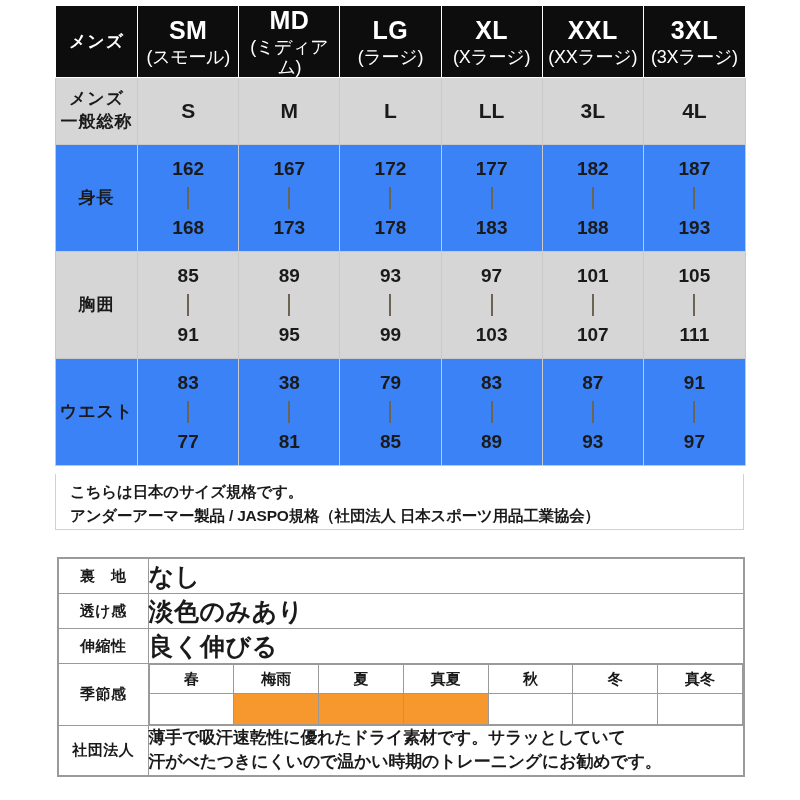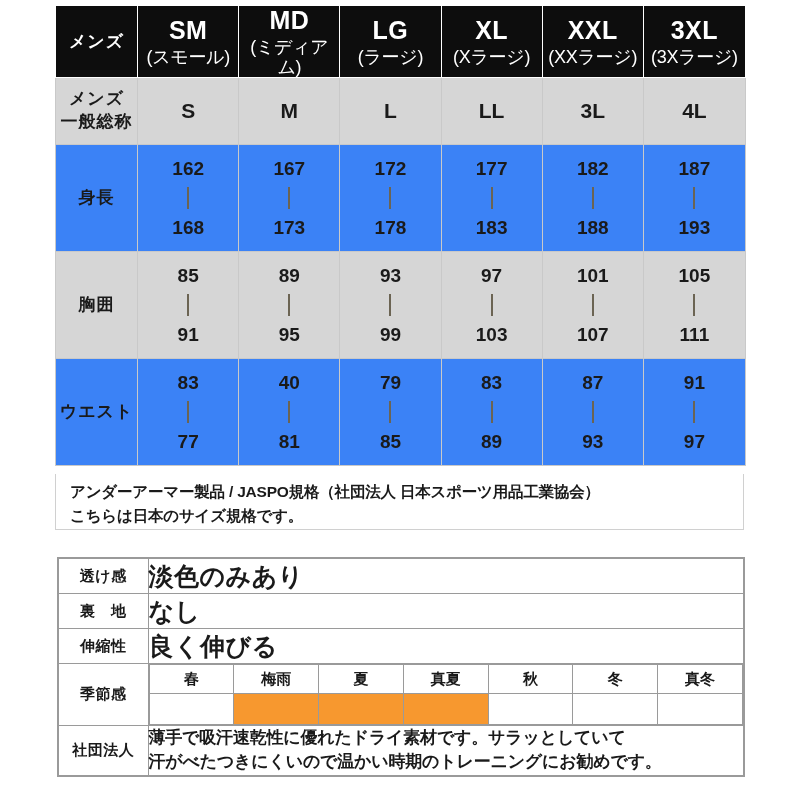--- a/index.html
+++ b/index.html
@@ -381,21 +381,21 @@
           <td class="rlabel">ウエスト</td>
           <td>
               <div class="rangecell">
                 <span>83</span>
                 <span class="bar"></span>
                 <span>77</span>
               </div>
             </td>
           <td>
               <div class="rangecell">
-                <span>40</span>
+                <span>38</span>
                 <span class="bar"></span>
                 <span>81</span>
               </div>
             </td>
           <td>
               <div class="rangecell">
                 <span>79</span>
                 <span class="bar"></span>
                 <span>85</span>
               </div>
@@ -420,38 +420,38 @@
                 <span class="bar"></span>
                 <span>97</span>
               </div>
             </td>
         </tr>
       </tbody>
     </table>
   </div>
 
   <div id="note-box">
+    <div>こちらは日本のサイズ規格です。</div>
     <div>アンダーアーマー製品 / JASPO規格（社団法人 日本スポーツ用品工業協会）</div>
-    <div>こちらは日本のサイズ規格です。</div>
   </div>
 
   <div id="spec-wrap">
     <table class="spec-table">
       <colgroup>
           <col style="width:90px">
           <col>
         </colgroup>
       <tbody>
         <tr class="spec-row">
+          <td class="spec-label">裏　地</td>
+          <td class="spec-value">なし</td>
+        </tr>
+        <tr class="spec-row">
           <td class="spec-label">透け感</td>
           <td class="spec-value">淡色のみあり</td>
-        </tr>
-        <tr class="spec-row">
-          <td class="spec-label">裏　地</td>
-          <td class="spec-value">なし</td>
         </tr>
         <tr class="spec-row">
           <td class="spec-label">伸縮性</td>
           <td class="spec-value">良く伸びる</td>
         </tr>
 
         <tr>
           <td class="spec-label">季節感</td>
           <td class="season-holder">
             <table class="season">

